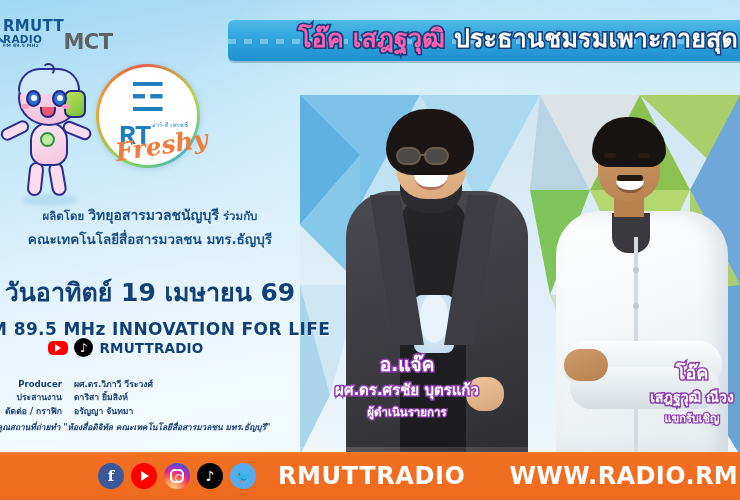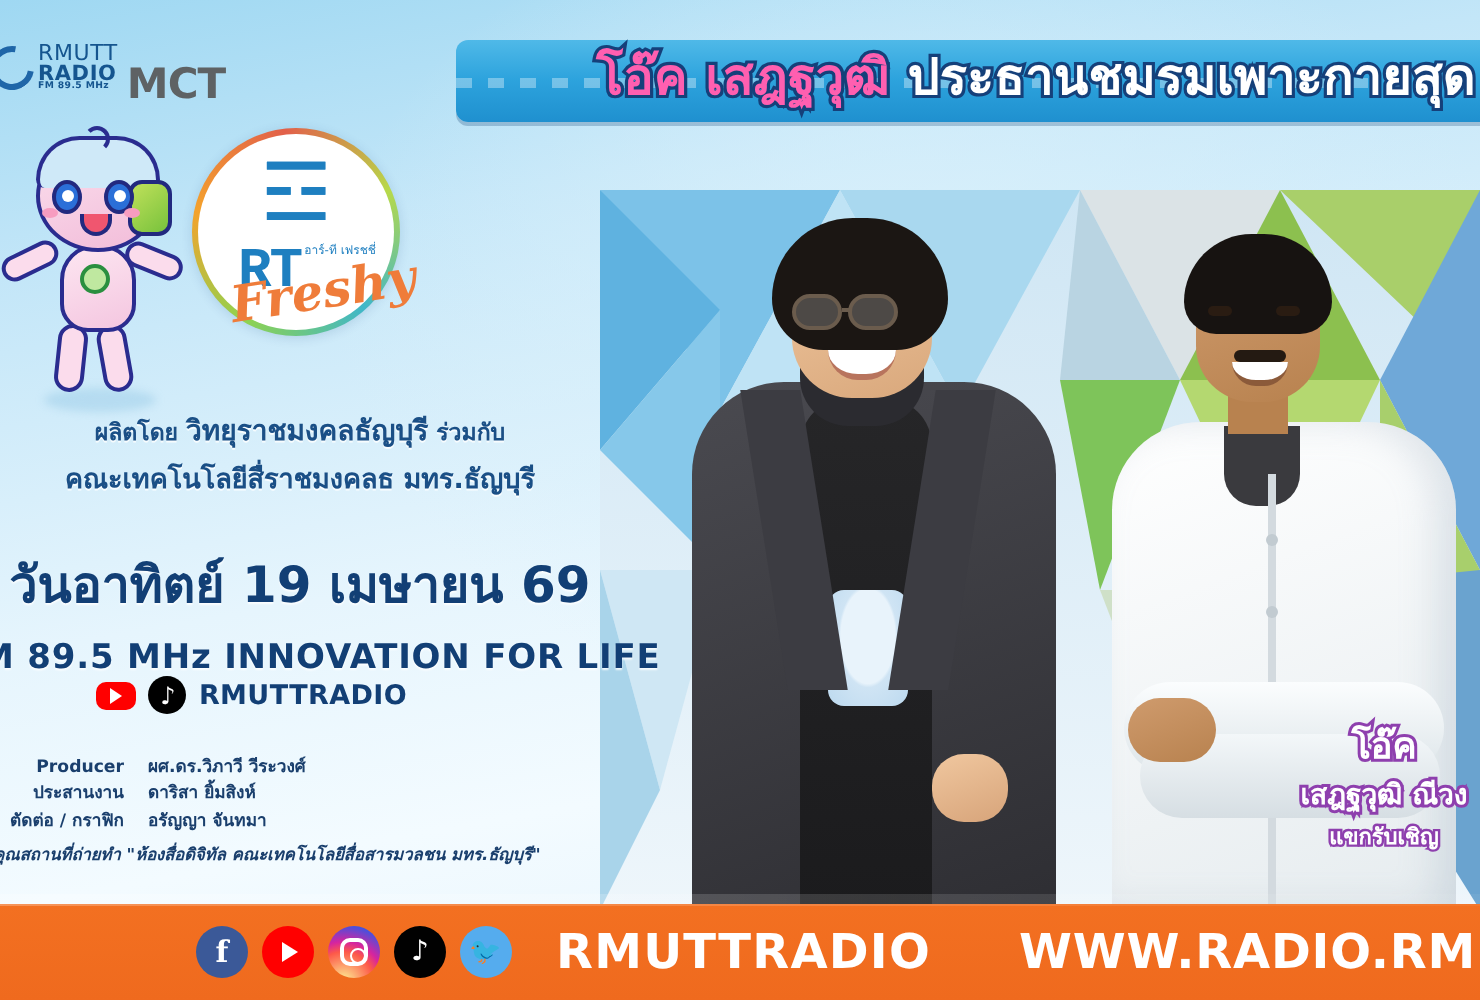--- a/index.html
+++ b/index.html
@@ -21,21 +21,21 @@
   .logo-rmutt {
     position:absolute; left:3px; top:14px; width:58px; height:40px;
     display:flex; align-items:center; gap:2px;
   }
   .logo-rmutt .ring {
     width:22px;height:22px;border-radius:50%;
     border:3px solid #1f66a8;border-right-color:transparent;
     transform:rotate(-35deg); margin-left:-8px;
   }
   .logo-rmutt .txt { line-height:1; }
-  .logo-rmutt .l1 { font-size:11px; font-weight:normal; color:#15558f; letter-spacing:.3px;}
+  .logo-rmutt .l1 { font-size:15px; font-weight:bold; color:#15558f; letter-spacing:.3px;}
   .logo-rmutt .l2 { font-size:10.5px; font-weight:bold; color:#15558f; letter-spacing:.3px;}
   .logo-rmutt .l3 { font-size:4.6px; font-weight:bold; color:#15558f; letter-spacing:.2px;}
 
   .logo-mct { position:absolute; left:62px; top:10px; width:52px; height:46px;text-decoration:underline; }
   .logo-mct .arcs { position:absolute; left:4px; top:0; width:44px; height:24px; overflow:hidden;}
   .logo-mct .arcs i {
     position:absolute; border-radius:50%; border-style:solid; border-color:transparent;
     border-bottom:none;
   }
   .logo-mct .a1 { left:0;  top:2px;  width:44px; height:40px; border-width:3px; border-top-color:#7bbf3f; }
@@ -414,23 +414,23 @@
 
   <div class="title-band">
     <div class="ribbon"></div>
     <div class="tline l1">
       <span class="pink">โอ๊ค เสฎฐวุฒิ</span><span class="white"> ประธานชมรมเพาะกายสุด</span>
     </div>
   </div>
 
   <div class="info">
     <div class="prod1">
-      <span>ผลิตโดย </span><span class="big">วิทยุราชมงคลธัญบุรี</span><span> ร่วมกับ</span>
-    </div>
-    <div class="prod2">คณะเทคโนโลยีสื่ราชมงคลธ มทร.ธัญบุรี</div>
+      <span>ผลิตโดย </span><span class="big">วิทยุอสารมวลชนัญบุรี</span><span> ร่วมกับ</span>
+    </div>
+    <div class="prod2">คณะเทคโนโลยีสื่อสารมวลชน มทร.ธัญบุรี</div>
     <div class="date">วันอาทิตย์ 19 เมษายน 69</div>
     <div class="fm">FM 89.5 MHz INNOVATION FOR LIFE</div>
   </div>
 
   <div class="replay">
     <span class="ic yt"></span>
     <span class="ic tt">
         <span>♪</span>
       </span>
     <span class="handle">RMUTTRADIO</span>
@@ -445,20 +445,25 @@
       <span class="k">ประสานงาน</span>
       <span class="v">ดาริสา ยิ้มสิงห์</span>
     </div>
     <div class="row">
       <span class="k">ตัดต่อ / กราฟิก</span>
       <span class="v">อรัญญา จันทมา</span>
     </div>
     <div class="thanks">ขอขอบคุณสถานที่ถ่ายทำ "ห้องสื่อดิจิทัล คณะเทคโนโลยีสื่อสารมวลชน มทร.ธัญบุรี"</div>
   </div>
 
+  <div class="plate left">
+    <div class="nick">อ.แจ๊ค</div>
+    <div class="full">ผศ.ดร.ศรชัย  บุตรแก้ว</div>
+    <div class="role">ผู้ดำเนินรายการ</div>
+  </div>
 
   <div class="plate right">
     <div class="nick">โอ๊ค</div>
     <div class="full">เสฎฐวุฒิ  ณีวง</div>
     <div class="role">แขกรับเชิญ</div>
   </div>
 
   <div class="bottom-bar">
     <div class="social">
       <span class="sic fb">f</span>

